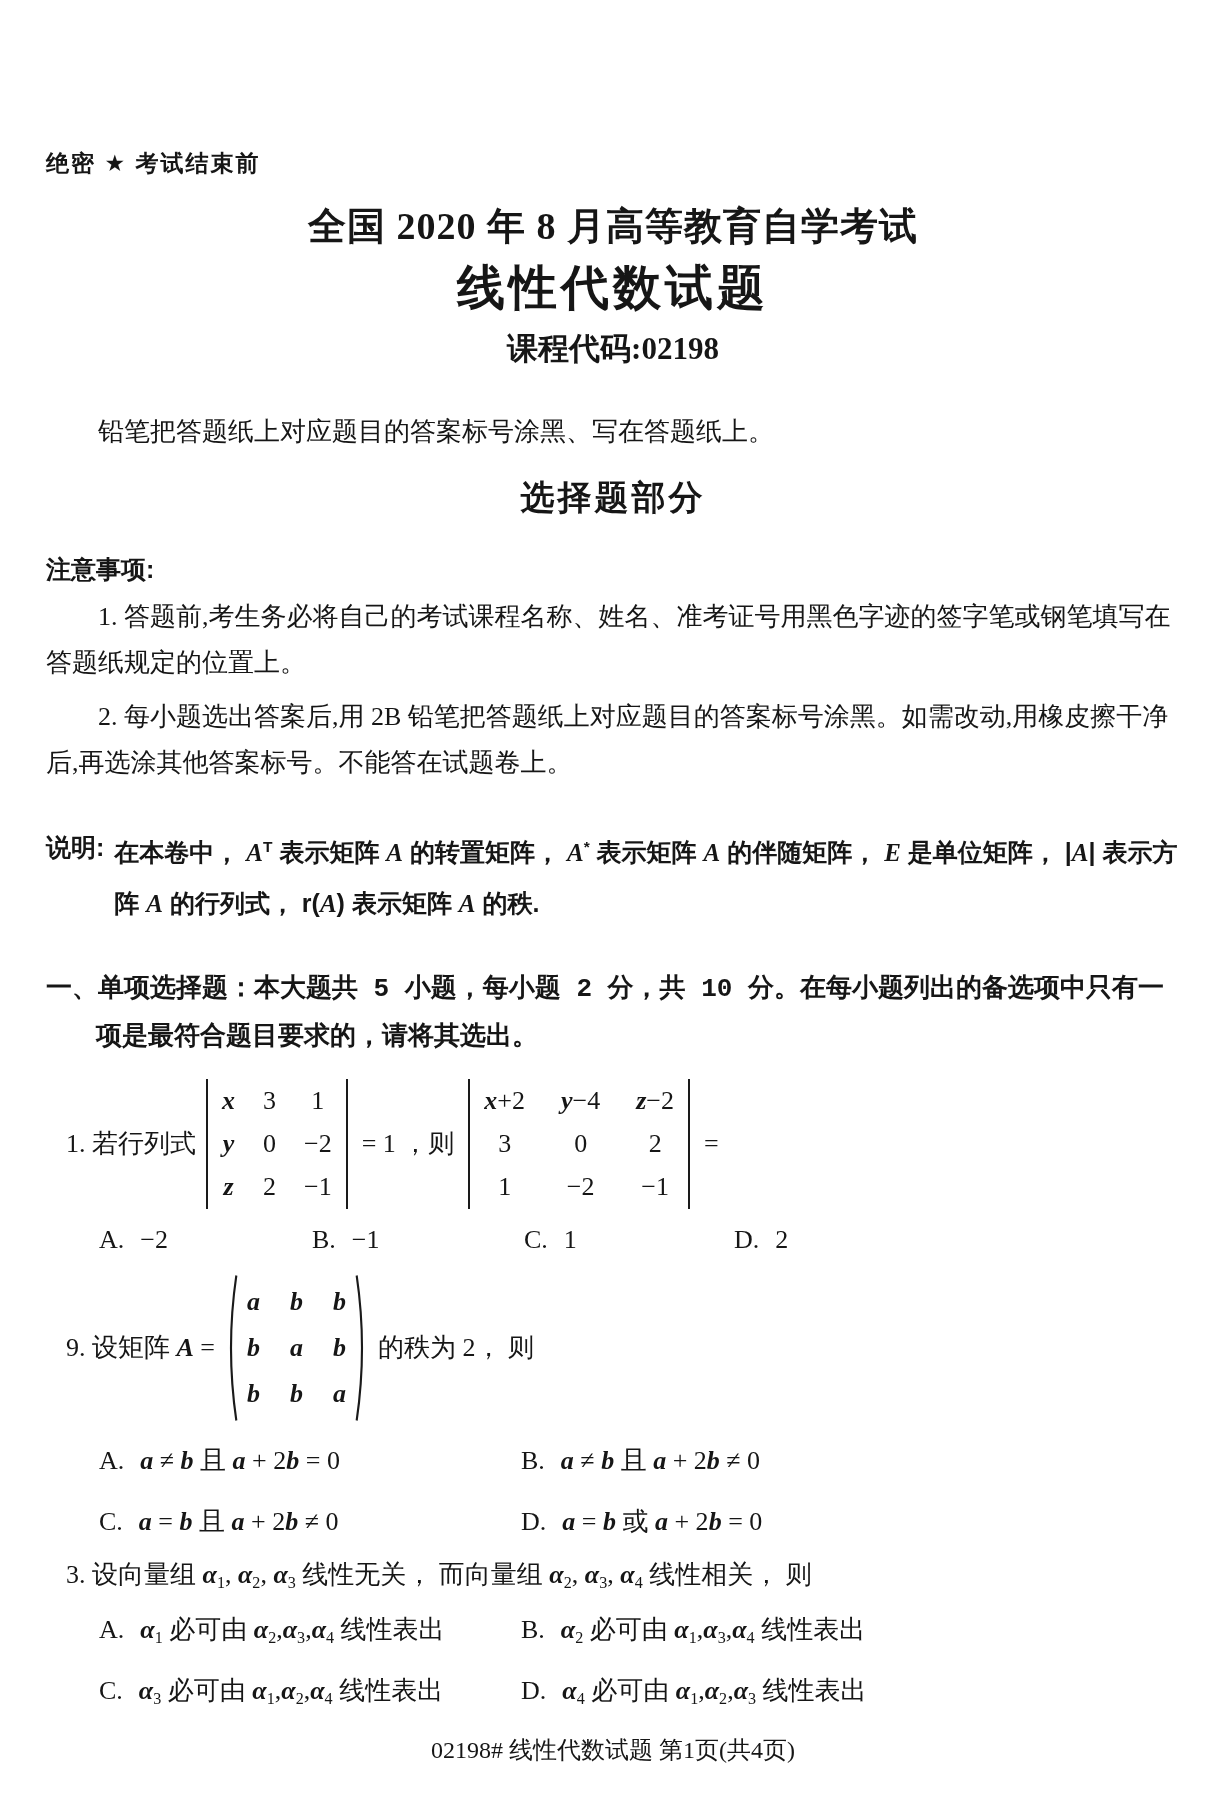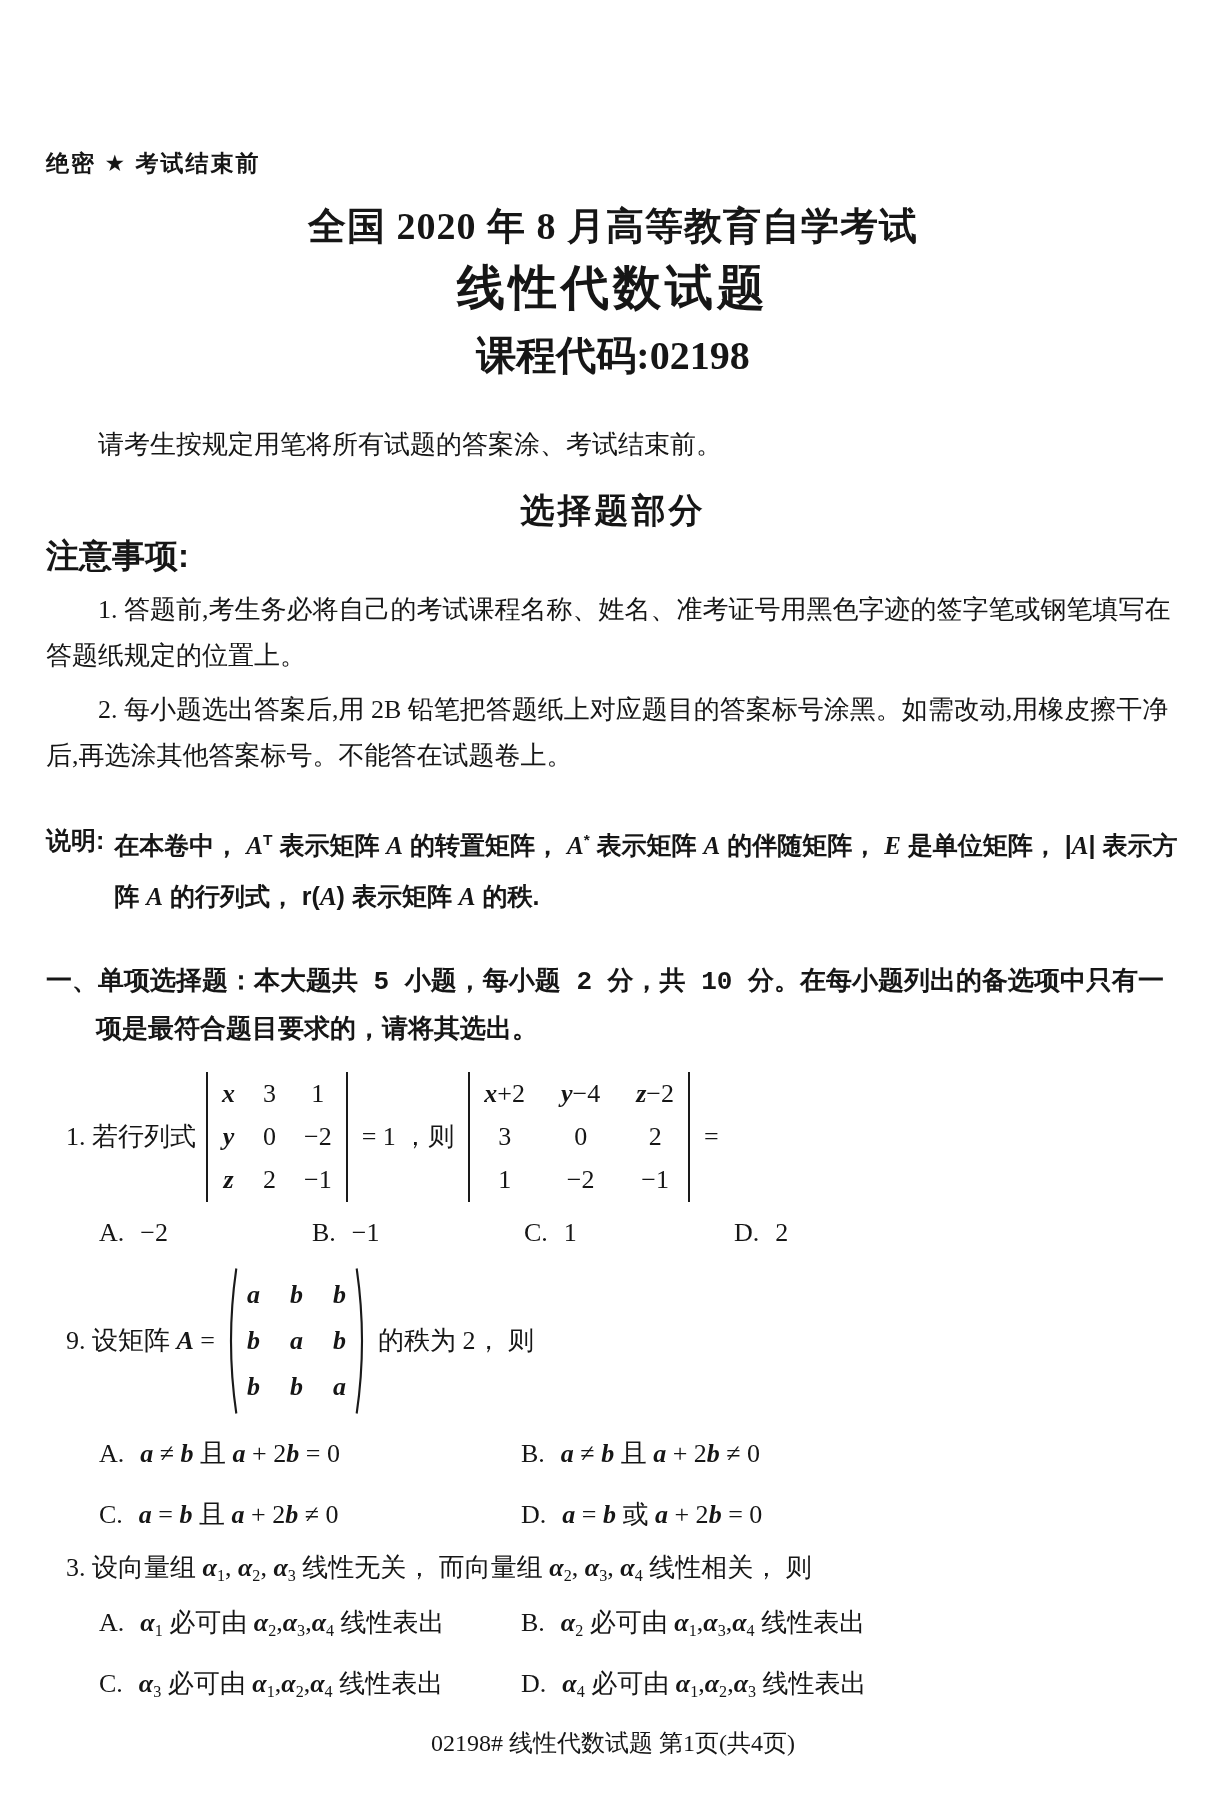--- a/index.html
+++ b/index.html
@@ -10,29 +10,29 @@
     font-family:"Liberation Serif","DejaVu Serif",serif;
   }
 
   .security { font-family:"Liberation Sans","DejaVu Sans",sans-serif;
     font-weight:700; font-size:23px; letter-spacing:2px; }
 
   .title-session { text-align:center; font-size:38px; font-weight:700;
     margin-top:22px; letter-spacing:1px; }
   .title-main { text-align:center; font-family:"Liberation Sans","DejaVu Sans",sans-serif;
     font-weight:900; font-size:48px; margin-top:4px; letter-spacing:4px; }
-  .course-code { text-align:center; font-weight:700; font-size:40px; margin-top:8px; }
+  .course-code { text-align:center; font-weight:700; font-size:31px; margin-top:8px; }
 
   .instruction { font-size:26px; margin-top:44px; text-indent:2em; }
 
   .section-heading { text-align:center; font-family:Liberation Serif, serif;
     font-weight:800; font-size:34px; margin-top:26px; letter-spacing:3px; }
 
   .notice-heading { font-family:"Liberation Sans","DejaVu Sans",sans-serif;
-    font-weight:700; font-size:33px; }
+    font-weight:700; font-size:25px; margin-top:32px; }
 
   .para { font-size:26px; line-height:46px; margin-top:8px; text-indent:2em; }
 
   .note { display:flex; margin-top:36px;
     font-family:"Liberation Sans","DejaVu Sans",sans-serif;
     font-weight:700; font-size:25px; line-height:50px; }
   .note-label { white-space:nowrap; margin-right:10px; }
   .note-content { flex:1; }
 
   .sec1 { margin-top:36px; font-family:Liberation Mono, monospace;
@@ -77,21 +77,21 @@
 <body>
 
 <div class="page">
 
   <div class="security">绝密 ★ 考试结束前</div>
 
   <div class="title-session">全国 2020 年 8 月高等教育自学考试</div>
   <div class="title-main">线性代数试题</div>
   <div class="course-code">课程代码:02198</div>
 
-  <div class="instruction">请考生按规定用笔将所有试题的答案涂、考试结束前。</div>
+  <div class="instruction">铅笔把答题纸上对应题目的答案标号涂黑、写在答题纸上。</div>
 
   <div class="section-heading">选择题部分</div>
 
   <div class="notice-heading">注意事项:</div>
   <div class="para">1. 答题前,考生务必将自己的考试课程名称、姓名、准考证号用黑色字迹的签字笔或钢笔填写在答题纸规定的位置上。</div>
   <div class="para">2. 每小题选出答案后,用 2B 铅笔把答题纸上对应题目的答案标号涂黑。如需改动,用橡皮擦干净后,再选涂其他答案标号。不能答在试题卷上。</div>
 
   <div class="note">
     <span class="note-label">说明:</span>
     <span class="note-content"><span>在本卷中， </span><span class="mi">A</span><span class="sup">T</span><span> 表示矩阵 </span><span class="mi">A</span><span> 的转置矩阵， </span><span class="mi">A</span><span class="sup">*</span><span> 表示矩阵 </span><span class="mi">A</span><span> 的伴随矩阵， </span><span class="mi">E</span><span> 是单位矩阵， |</span><span class="mi">A</span><span>| 表示方阵 </span><span class="mi">A</span><span> 的行列式， r(</span><span class="mi">A</span><span>) 表示矩阵 </span><span class="mi">A</span><span> 的秩.</span></span>

